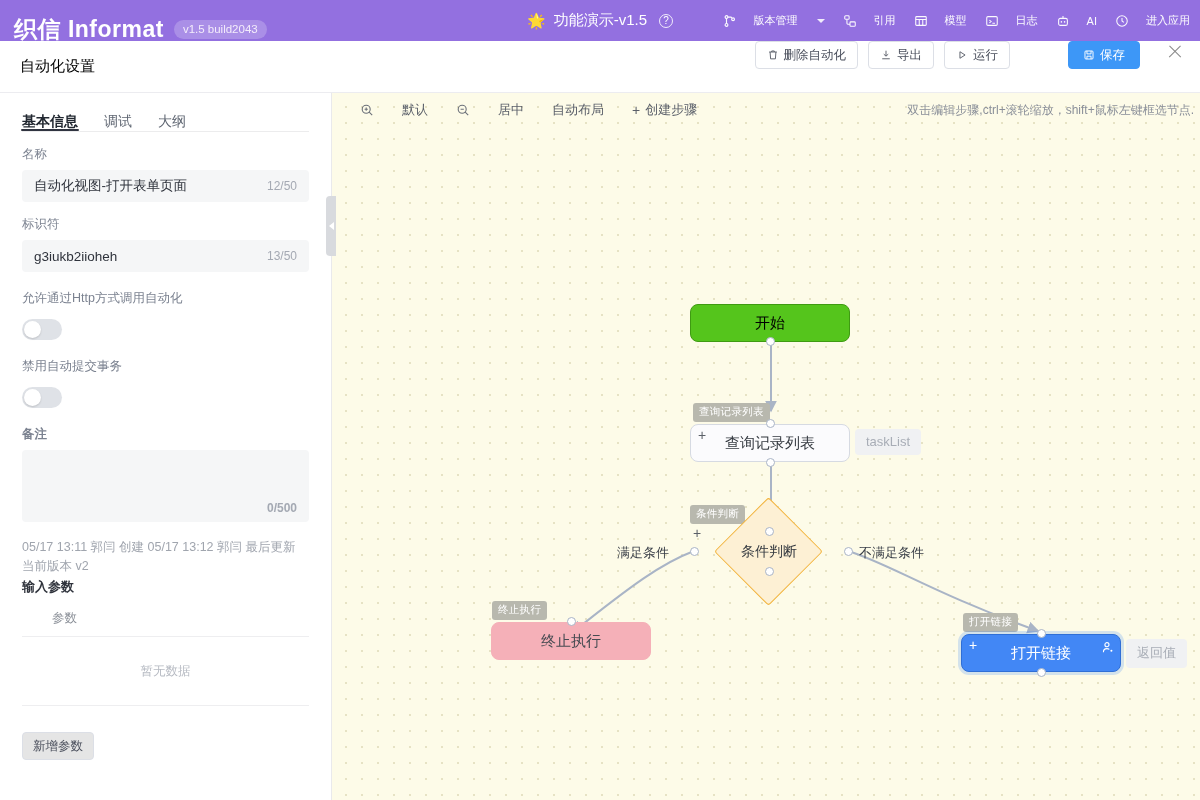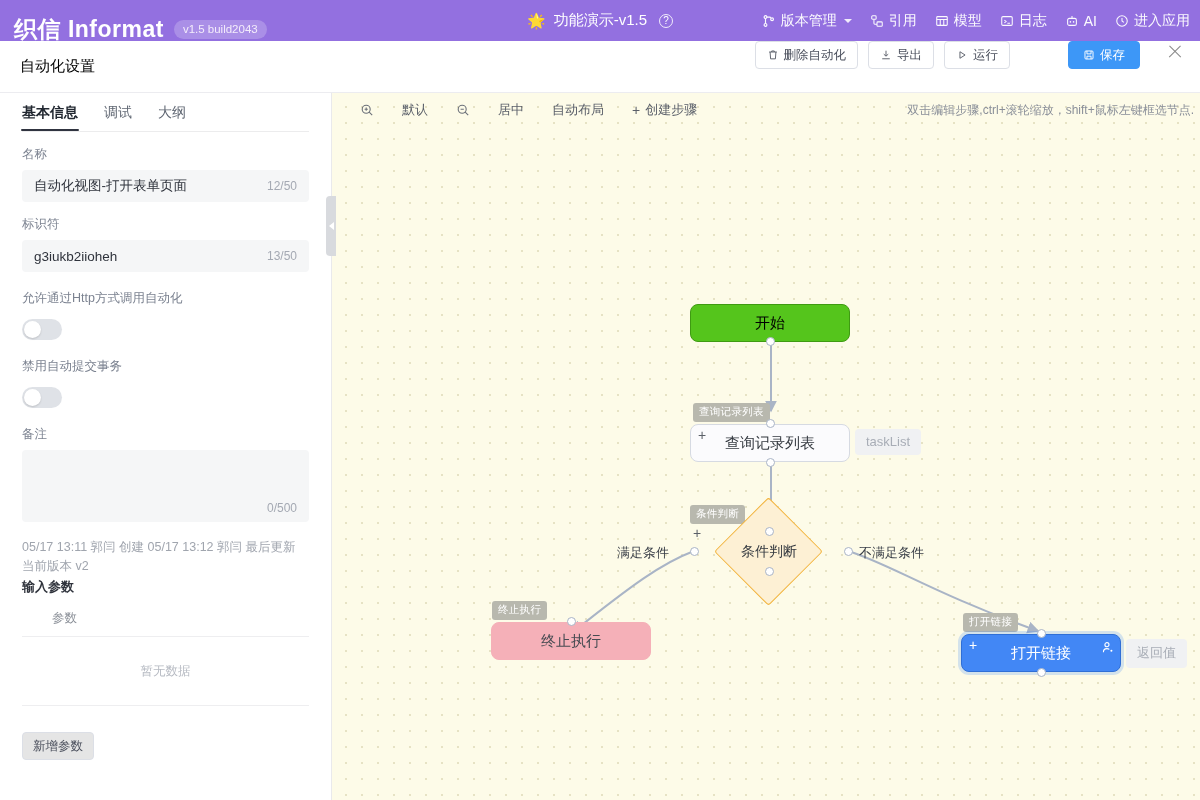--- a/index.html
+++ b/index.html
@@ -49,22 +49,22 @@
     width: 14px; height: 14px; border: 1.3px solid rgba(255,255,255,0.85);
     border-radius: 50%; font-size: 10px; line-height: 12px; text-align: center;
     color: #fff; margin-left: 4px;
   }
   .topbar-right {
     position: absolute; right: 10px; top: 0; height: 41px;
     display: flex; align-items: center; gap: 18px;
     z-index: 3;
   }
   .nav-item {
-    display: flex; align-items: center; gap: 5px;
-    font-size: 14px; color: #ffffff; white-space: nowrap;
+    display: flex; align-items: center; gap: 17px;
+    font-size: 11px; color: #ffffff; white-space: nowrap;
     cursor: pointer; opacity: 0.97;
   }
   .nav-ic { width: 14px; height: 14px; display: inline-block; }
   .nav-ic svg { display: block; }
   .caret-d {
     width: 0; height: 0; margin-left: 2px;
     border-left: 4px solid transparent; border-right: 4px solid transparent;
     border-top: 4.5px solid rgba(255,255,255,0.9);
   }
 
@@ -109,21 +109,21 @@
   .sidebar {
     position: absolute; top: 93px; left: 0; width: 332px; height: 707px;
     background: #ffffff; border-right: 1px solid #e9e9ec;
     overflow: hidden;
   }
   .tabs {
     display: flex; align-items: flex-end; gap: 26px;
     padding: 10px 0 0 22px; height: 38px;
   }
   .tab {
-    font-size: 14px; color: #5f6672; cursor: pointer; padding-bottom: 9px;
+    font-size: 14px; color: #5f6672; cursor: pointer; 
     position: relative;
   }
   .tab.active { color: #222831; font-weight: bold; }
   .tab.active:after {
     content: ""; position: absolute; left: -1px; right: -1px; bottom: 0;
     height: 2.5px; background: #303440; border-radius: 2px;
   }
   .tabs-rule {
     margin: 0 22px; border-bottom: 1px solid #ececed;
   }
@@ -441,21 +441,21 @@
         </div>
     </div>
 
     <div class="field" style="margin-top:18px;">
       <div class="field-label" style="margin-bottom:12px;">禁用自动提交事务</div>
       <div class="switch">
           <div class="knob"></div>
         </div>
     </div>
 
-    <div class="field" style="margin-top:18px;">
+    <div class="field" style="margin-top:18px;font-weight:bold;">
       <div class="field-label">备注</div>
       <div class="textarea-box">
         <span class="textarea-count">0/500</span>
       </div>
     </div>
 
     <div class="meta-line">05/17 13:11 郭闫 创建 05/17 13:12 郭闫 最后更新 当前版本 v2</div>
 
     <div class="section-title">输入参数</div>
 

